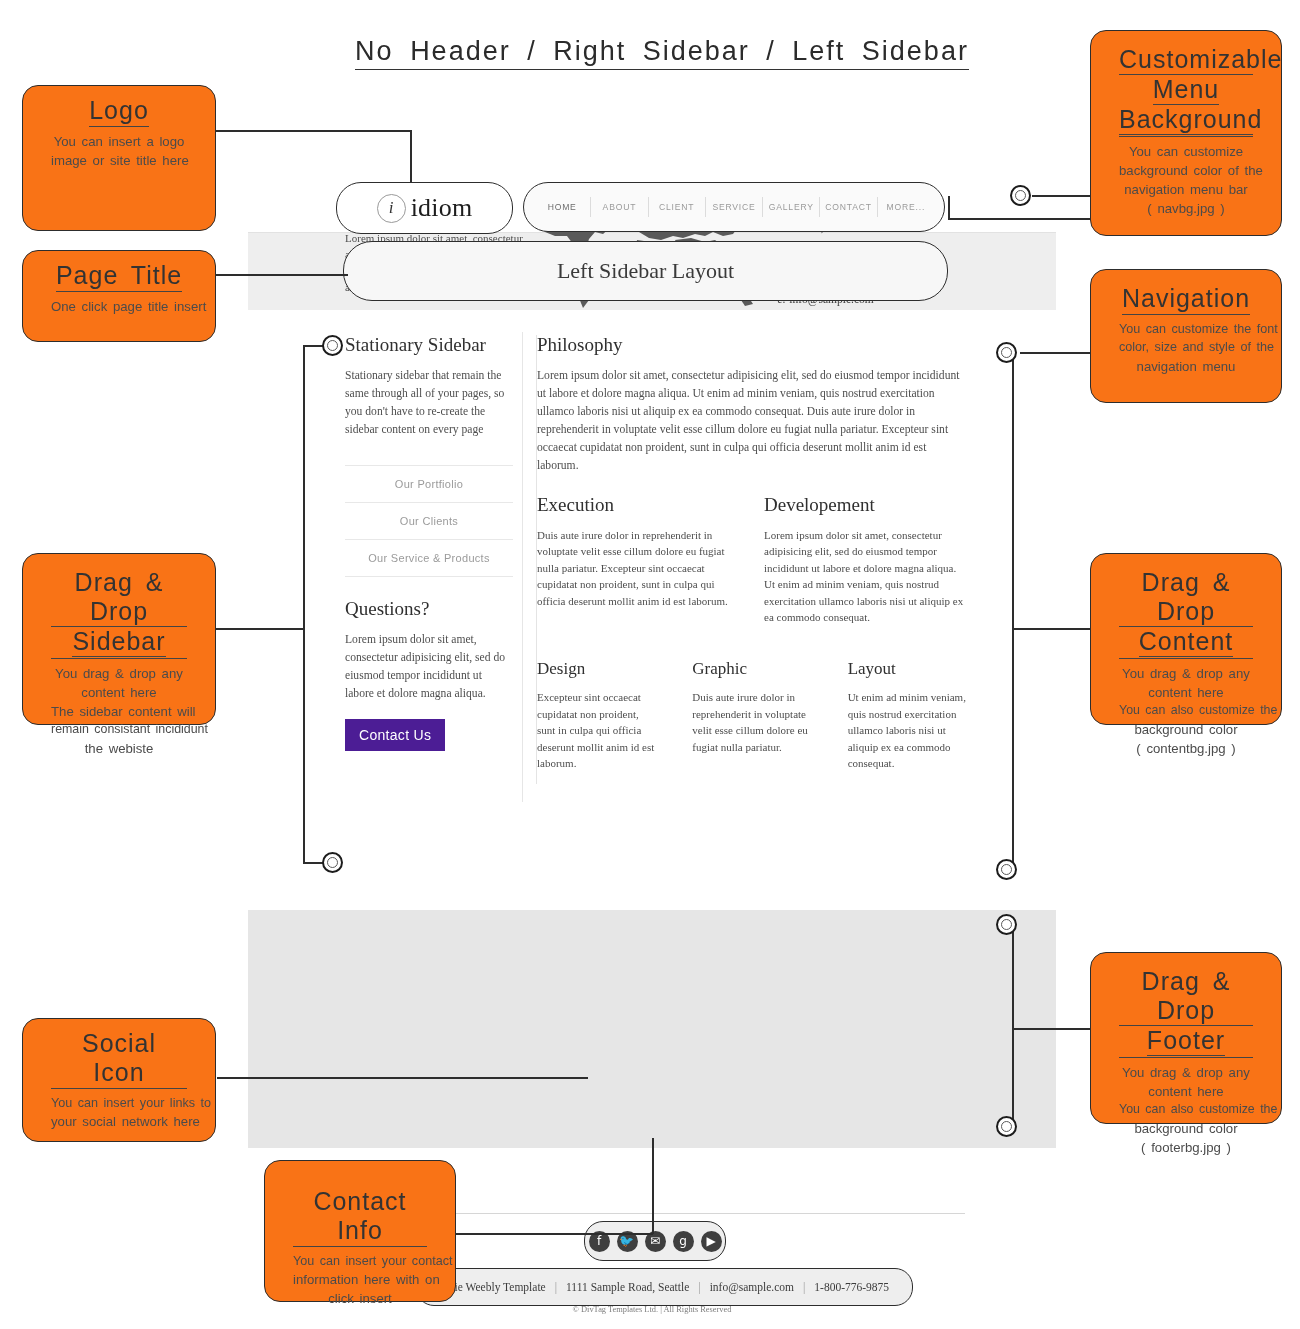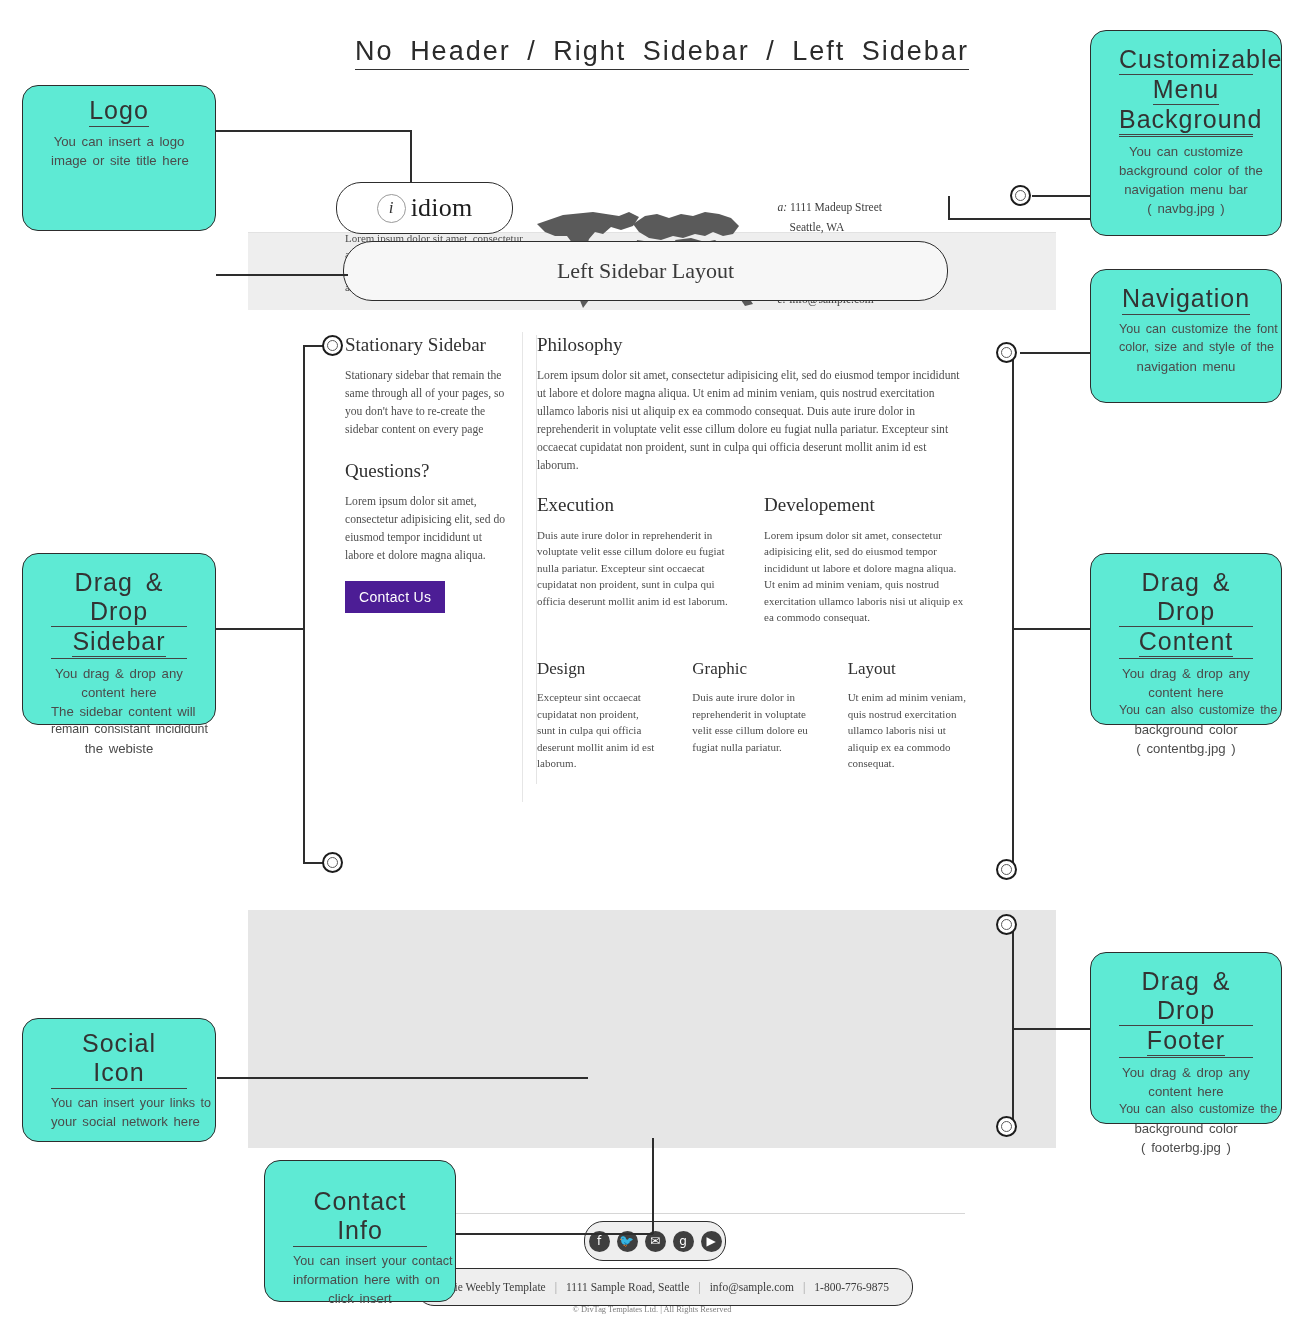--- a/index.html
+++ b/index.html
@@ -17,21 +17,21 @@
     position:absolute;left:0;top:36px;width:1300px;text-align:center;
     font-size:27px;color:#2b2b2b;letter-spacing:2px;
     font-family:"Liberation Sans", sans-serif;
     padding-left:12px;
   }
   #diagram-title span{border-bottom:1.5px solid #333;padding-bottom:3px;word-spacing:7px;}
 
   
   .callout{
     position:absolute;box-sizing:border-box;
-    border:1.6px solid #2d2d2d;border-radius:16px;background:#5eead4;
+    border:1.6px solid #2d2d2d;border-radius:16px;background:#f97316;
     text-align:center;padding:10px 28px 12px;
     z-index:6;
   }
   .callout .c-title{
     font-size:25px;color:#333;letter-spacing:1px;word-spacing:5px;
     line-height:1.16;
     display:inline-block;border-bottom:1.4px solid #444;padding-bottom:1px;
     margin-bottom:5px;
   }
   .callout .c-title-multi{display:block;}
@@ -200,33 +200,47 @@
 
   <div id="site-mock">
 
     <div id="mock-navbar"></div>
 
     <div id="logo-pill">
       <span id="logo-mark">i</span>
       <span id="logo-text">idiom</span>
     </div>
 
+    <div id="nav-pill">
+      <div class="nav-item">HOME</div>
+      <div class="nav-item">ABOUT</div>
+      <div class="nav-item">CLIENT</div>
+      <div class="nav-item">SERVICE</div>
+      <div class="nav-item">GALLERY</div>
+      <div class="nav-item">CONTACT</div>
+      <div class="nav-item">MORE...</div>
+    </div>
 
     <div id="mock-titleband"></div>
     <div id="pagetitle-pill">
       <span id="pagetitle-text">Left Sidebar Layout</span>
     </div>
 
     <div id="mock-content">
       <div id="vert-divider"></div>
 
       <div id="sidebar-col">
         <h3 class="sec">Stationary Sidebar</h3>
         <p class="body">Stationary sidebar that remain the same through all of your pages, so you don't have to re-create the sidebar content on every page</p>
 
+        <div class="side-links">
+          <div class="side-link">Our Portfiolio</div>
+          <div class="side-link">Our Clients</div>
+          <div class="side-link">Our Service &amp; Products</div>
+        </div>
 
         <h3 class="sec" style="margin-top:22px;">Questions?</h3>
         <p class="body">Lorem ipsum dolor sit amet, consectetur adipisicing elit, sed do eiusmod tempor incididunt ut labore et dolore magna aliqua.</p>
         <span id="contact-btn">Contact Us</span>
       </div>
 
       <div id="main-col">
         <h3 class="sec">Philosophy</h3>
         <p class="body">Lorem ipsum dolor sit amet, consectetur adipisicing elit, sed do eiusmod tempor incididunt ut labore et dolore magna aliqua. Ut enim ad minim veniam, quis nostrud exercitation ullamco laboris nisi ut aliquip ex ea commodo consequat. Duis aute irure dolor in reprehenderit in voluptate velit esse cillum dolore eu fugiat nulla pariatur. Excepteur sint occaecat cupidatat non proident, sunt in culpa qui officia deserunt mollit anim id est laborum.</p>
 
@@ -369,20 +383,26 @@
   <div class="ring" style="left:1010px;top:185px;"></div>
 
   <div class="callout" style="left:22px;top:85px;width:194px;height:146px;">
     <div class="c-title">Logo</div>
     <div class="c-body">
       <div>You  can  insert  a  logo</div>
       <div>image  or  site  title  here</div>
     </div>
   </div>
 
+  <div class="callout" style="left:22px;top:250px;width:194px;height:92px;">
+    <div class="c-title">Page  Title</div>
+    <div class="c-body">
+      <div>One  click  page  title  insert</div>
+    </div>
+  </div>
 
   <div class="callout" style="left:22px;top:553px;width:194px;height:172px;padding-top:14px;">
     <div class="c-title c-title-multi">
       <i>Drag  &amp;  Drop</i>
       <i>Sidebar</i>
     </div>
     <div class="c-body">
       <div>You  drag  &amp;  drop  any</div>
       <div>content  here</div>
       <div>The  sidebar  content  will</div>

